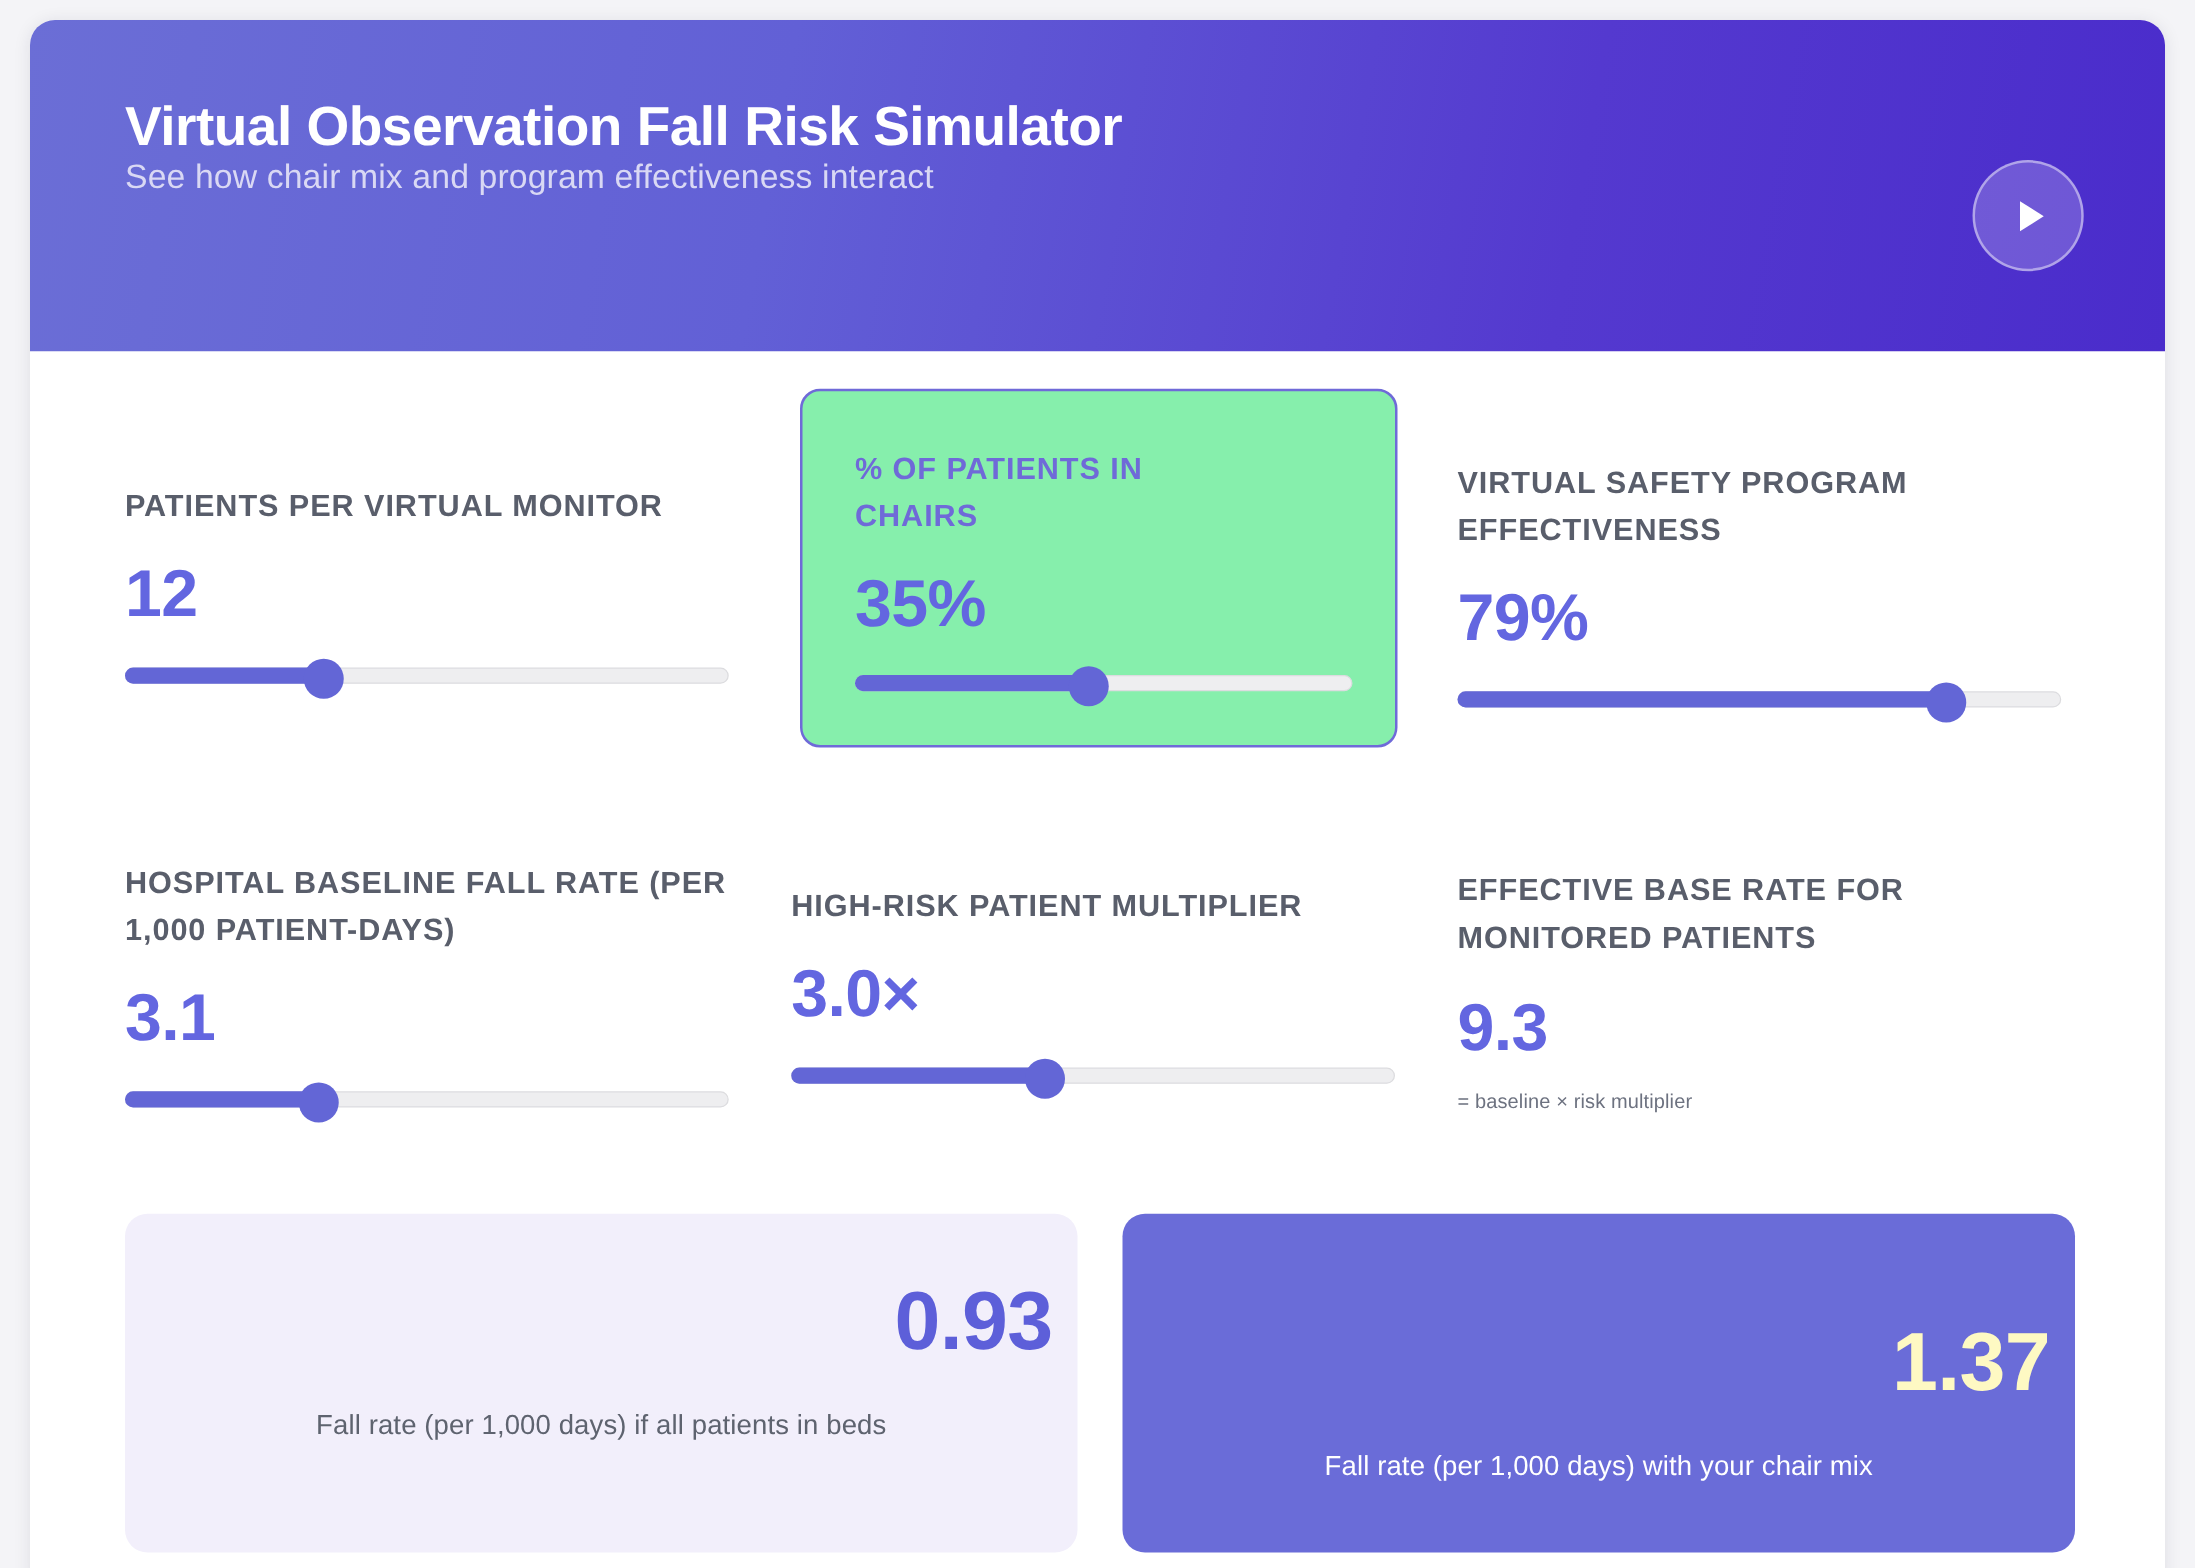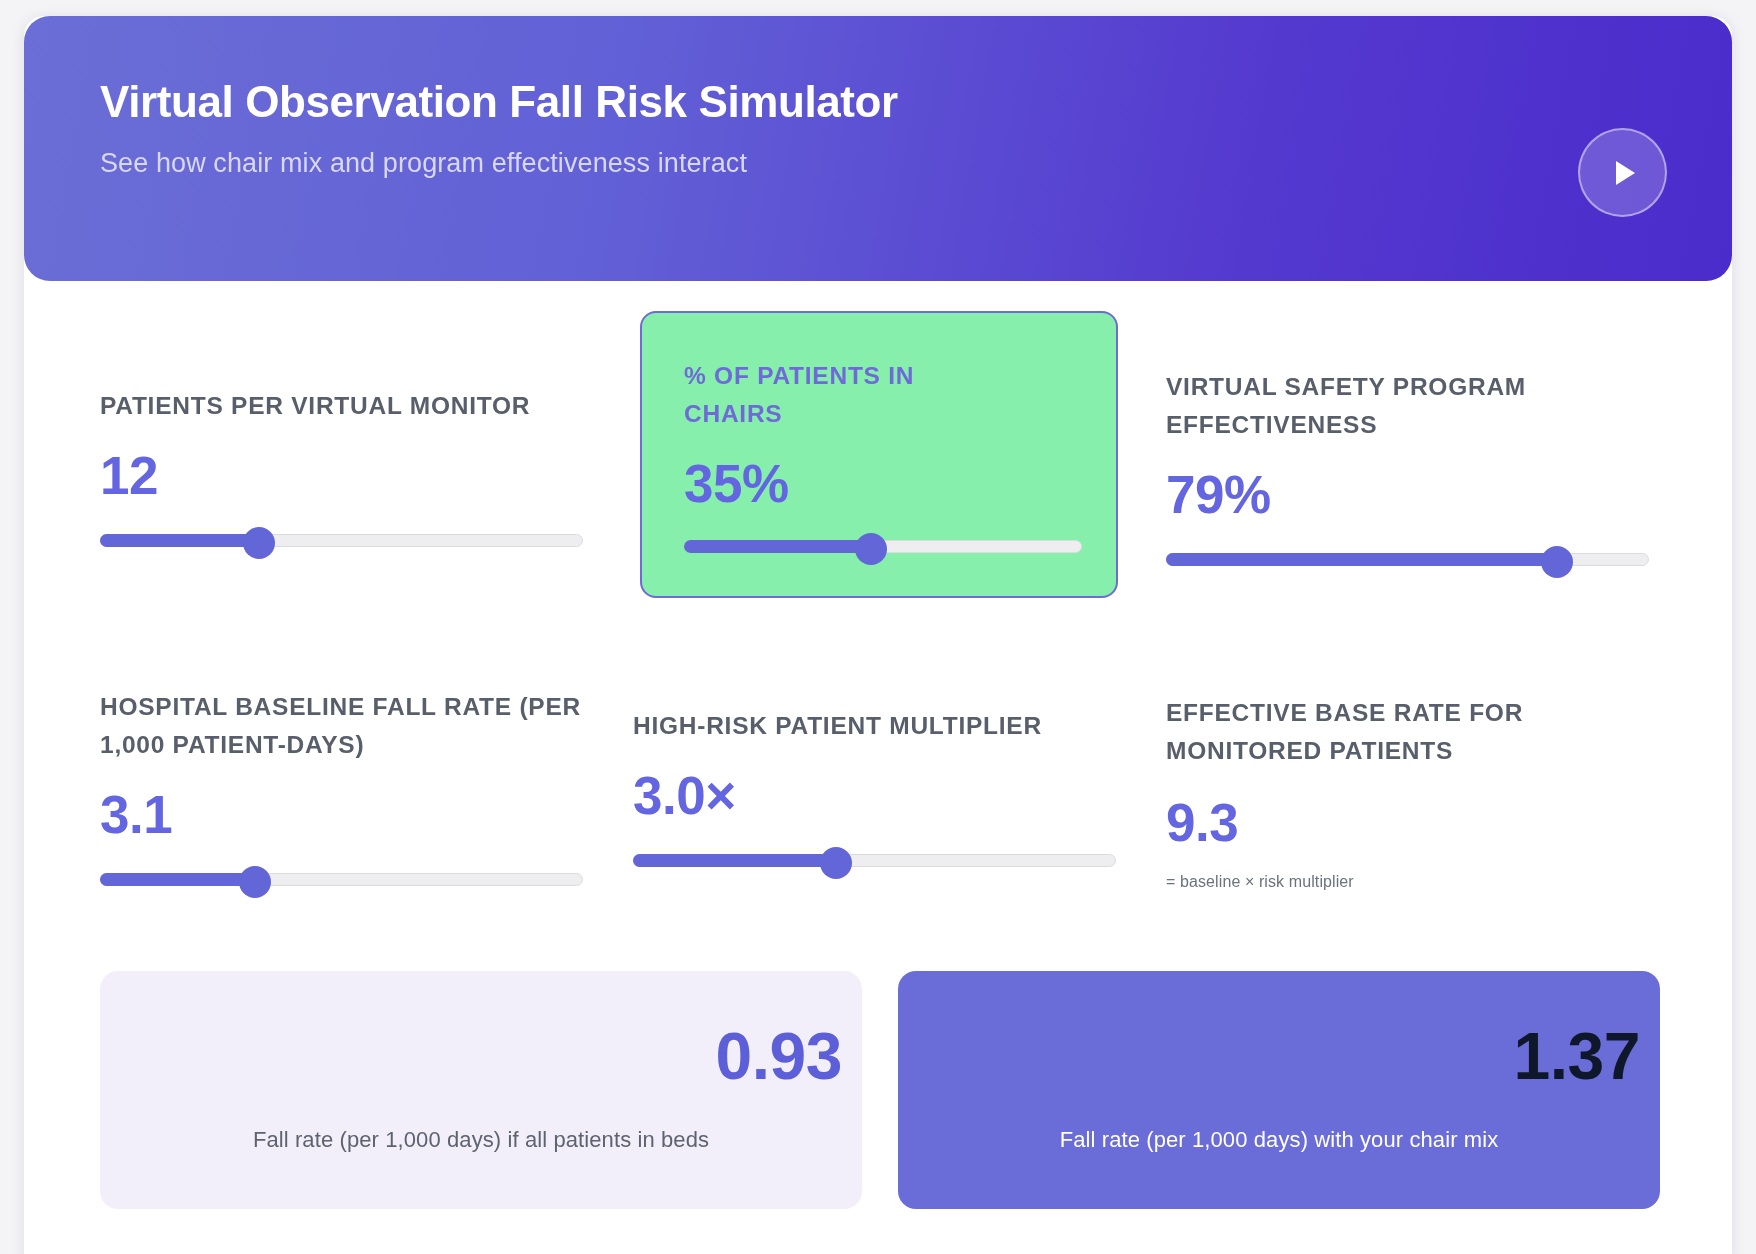--- a/index.html
+++ b/index.html
@@ -21,31 +21,29 @@
     box-shadow: 0 2px 14px rgba(30,30,60,0.10);
     overflow: hidden;
   }
 
   
   .hdr {
     position: relative;
     height: 265px;
     background: linear-gradient(100deg, #6b6ed6 0%, #6260d6 35%, #5439cf 72%, #4a2ccb 100%);
     padding: 62px 70px 0 76px;
-    border-radius: 26px;
   }
   .hdr-title {
     color: #ffffff;
     font-size: 44px;
     font-weight: bold;
     letter-spacing: -0.4px;
     line-height: 1.1;
   }
   .hdr-sub {
-    margin-top: 22px;
     color: #d9d8f4;
     font-size: 27px;
     font-weight: 400;
     letter-spacing: 0.1px;
   }
   .play-btn {
     position: absolute;
     right: 65px;
     top: 112px;
     width: 89px;
@@ -169,21 +167,21 @@
   .res.light { background: #f2effb; }
   .res.solid { background: #6a6cd8; }
   .res-value {
     font-size: 66px;
     font-weight: bold;
     line-height: 1;
     letter-spacing: -0.5px;
     text-align: right;
   }
   .res.light .res-value { color: #5d5fd9; }
-  .res.solid .res-value { color: #0f172a; }
+  .res.solid .res-value { color: #fef9c3; margin-top: 33px; }
   .res-caption {
     margin-top: 38px;
     font-size: 22px;
     letter-spacing: 0.1px;
   }
   .res.light .res-caption { color: #5e636f; }
   .res.solid .res-caption { color: #ffffff; }
 </style>
 </head>
 <body>

